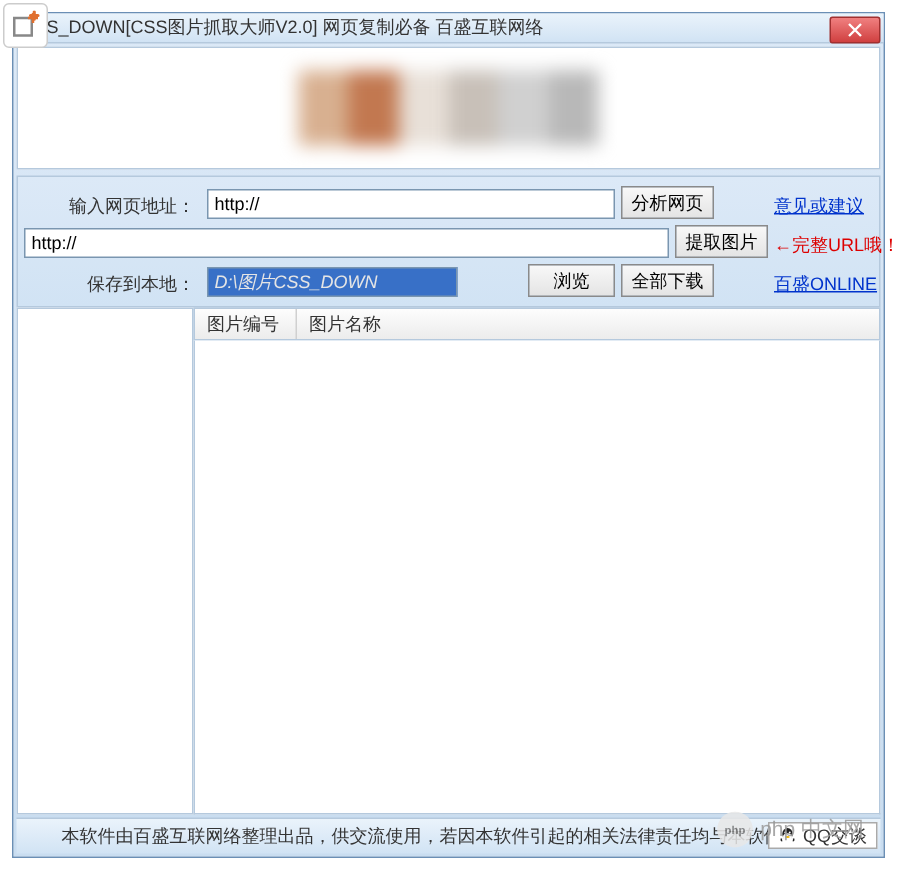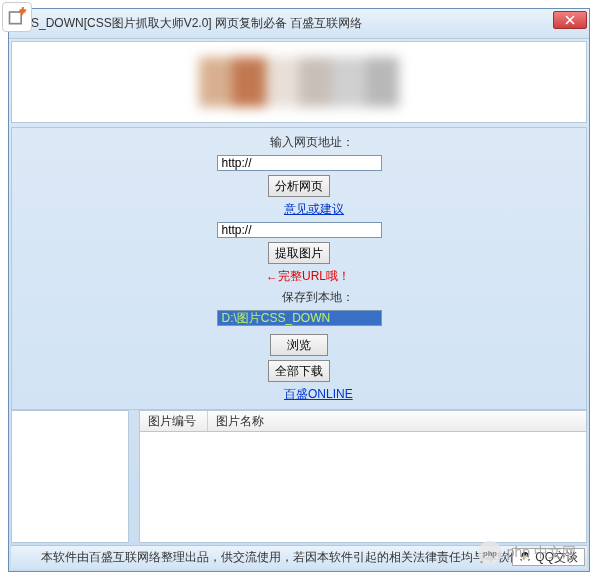--- a/index.html
+++ b/index.html
@@ -14,21 +14,21 @@
   }
   .window {
     position: absolute;
     top: 8px; left: 8px; right: 10px; bottom: 12px;
     border: 1px solid #6b8fb5;
     background: linear-gradient(to bottom, #dce9f7 0%, #c9ddf0 100%);
     display: flex;
     flex-direction: column;
   }
   .titlebar {
-    height: 30px;
+    height: 20px;
     background: linear-gradient(to bottom, #eaf3fb, #d1e3f4);
     border-bottom: 1px solid #b5c9dd;
     display: flex;
     align-items: center;
     padding: 0 4px;
     position: relative;
   }
   .titlebar .title-text {
     font-size: 12px;
     color: #333;
@@ -67,45 +67,45 @@
   }
   .blur-banner div { flex:1; }
   .form-section {
     background: linear-gradient(to bottom, #dce9f7, #d1e3f4);
     margin: 4px 2px 0 2px;
     border: 1px solid #b5c9dd;
     padding: 6px 4px;
   }
   .form-row {
     display: flex;
-    align-items: center;
+    align-items: flex-end;
     margin-bottom: 4px;
     gap: 4px;
-    flex-direction: column;
   }
   .form-row:last-child { margin-bottom: 0; }
   .label {
     width: 118px;
     text-align: right;
     color: #333;
     font-size: 12px;
     padding-right: 4px;
   }
   .text-input {
     flex: 1;
     height: 20px;
     border: 1px solid #7a96b0;
     background: #fff;
     padding: 0 4px;
     font-size: 12px;
     font-family: inherit;
   }
   .highlighted-input {
     background: #3870c7;
-    color: #bef264;
+    color: #e5e5e5;
+    font-style: italic;
   }
   .btn {
     height: 22px;
     min-width: 58px;
     background: linear-gradient(to bottom, #f8f8f8, #e4e4e4);
     border: 1px solid #8a8a8a;
     font-size: 12px;
     font-family: inherit;
     cursor: pointer;
     padding: 0 6px;
@@ -123,21 +123,21 @@
     color: #2a8a2a;
     font-size: 12px;
     padding: 6px 0 2px 0;
     background: linear-gradient(to bottom, #d1e3f4, #d1e3f4);
     margin: 0 2px;
   }
   .main-area {
     flex: 1;
     display: flex;
     margin: 0 2px;
-    gap: 10px;
+    gap: 0;
     min-height: 0;
   }
   .side-list {
     width: 118px;
     background: #fff;
     border: 1px solid #b5c9dd;
   }
   .content-panel {
     flex: 1;
     display: flex;

